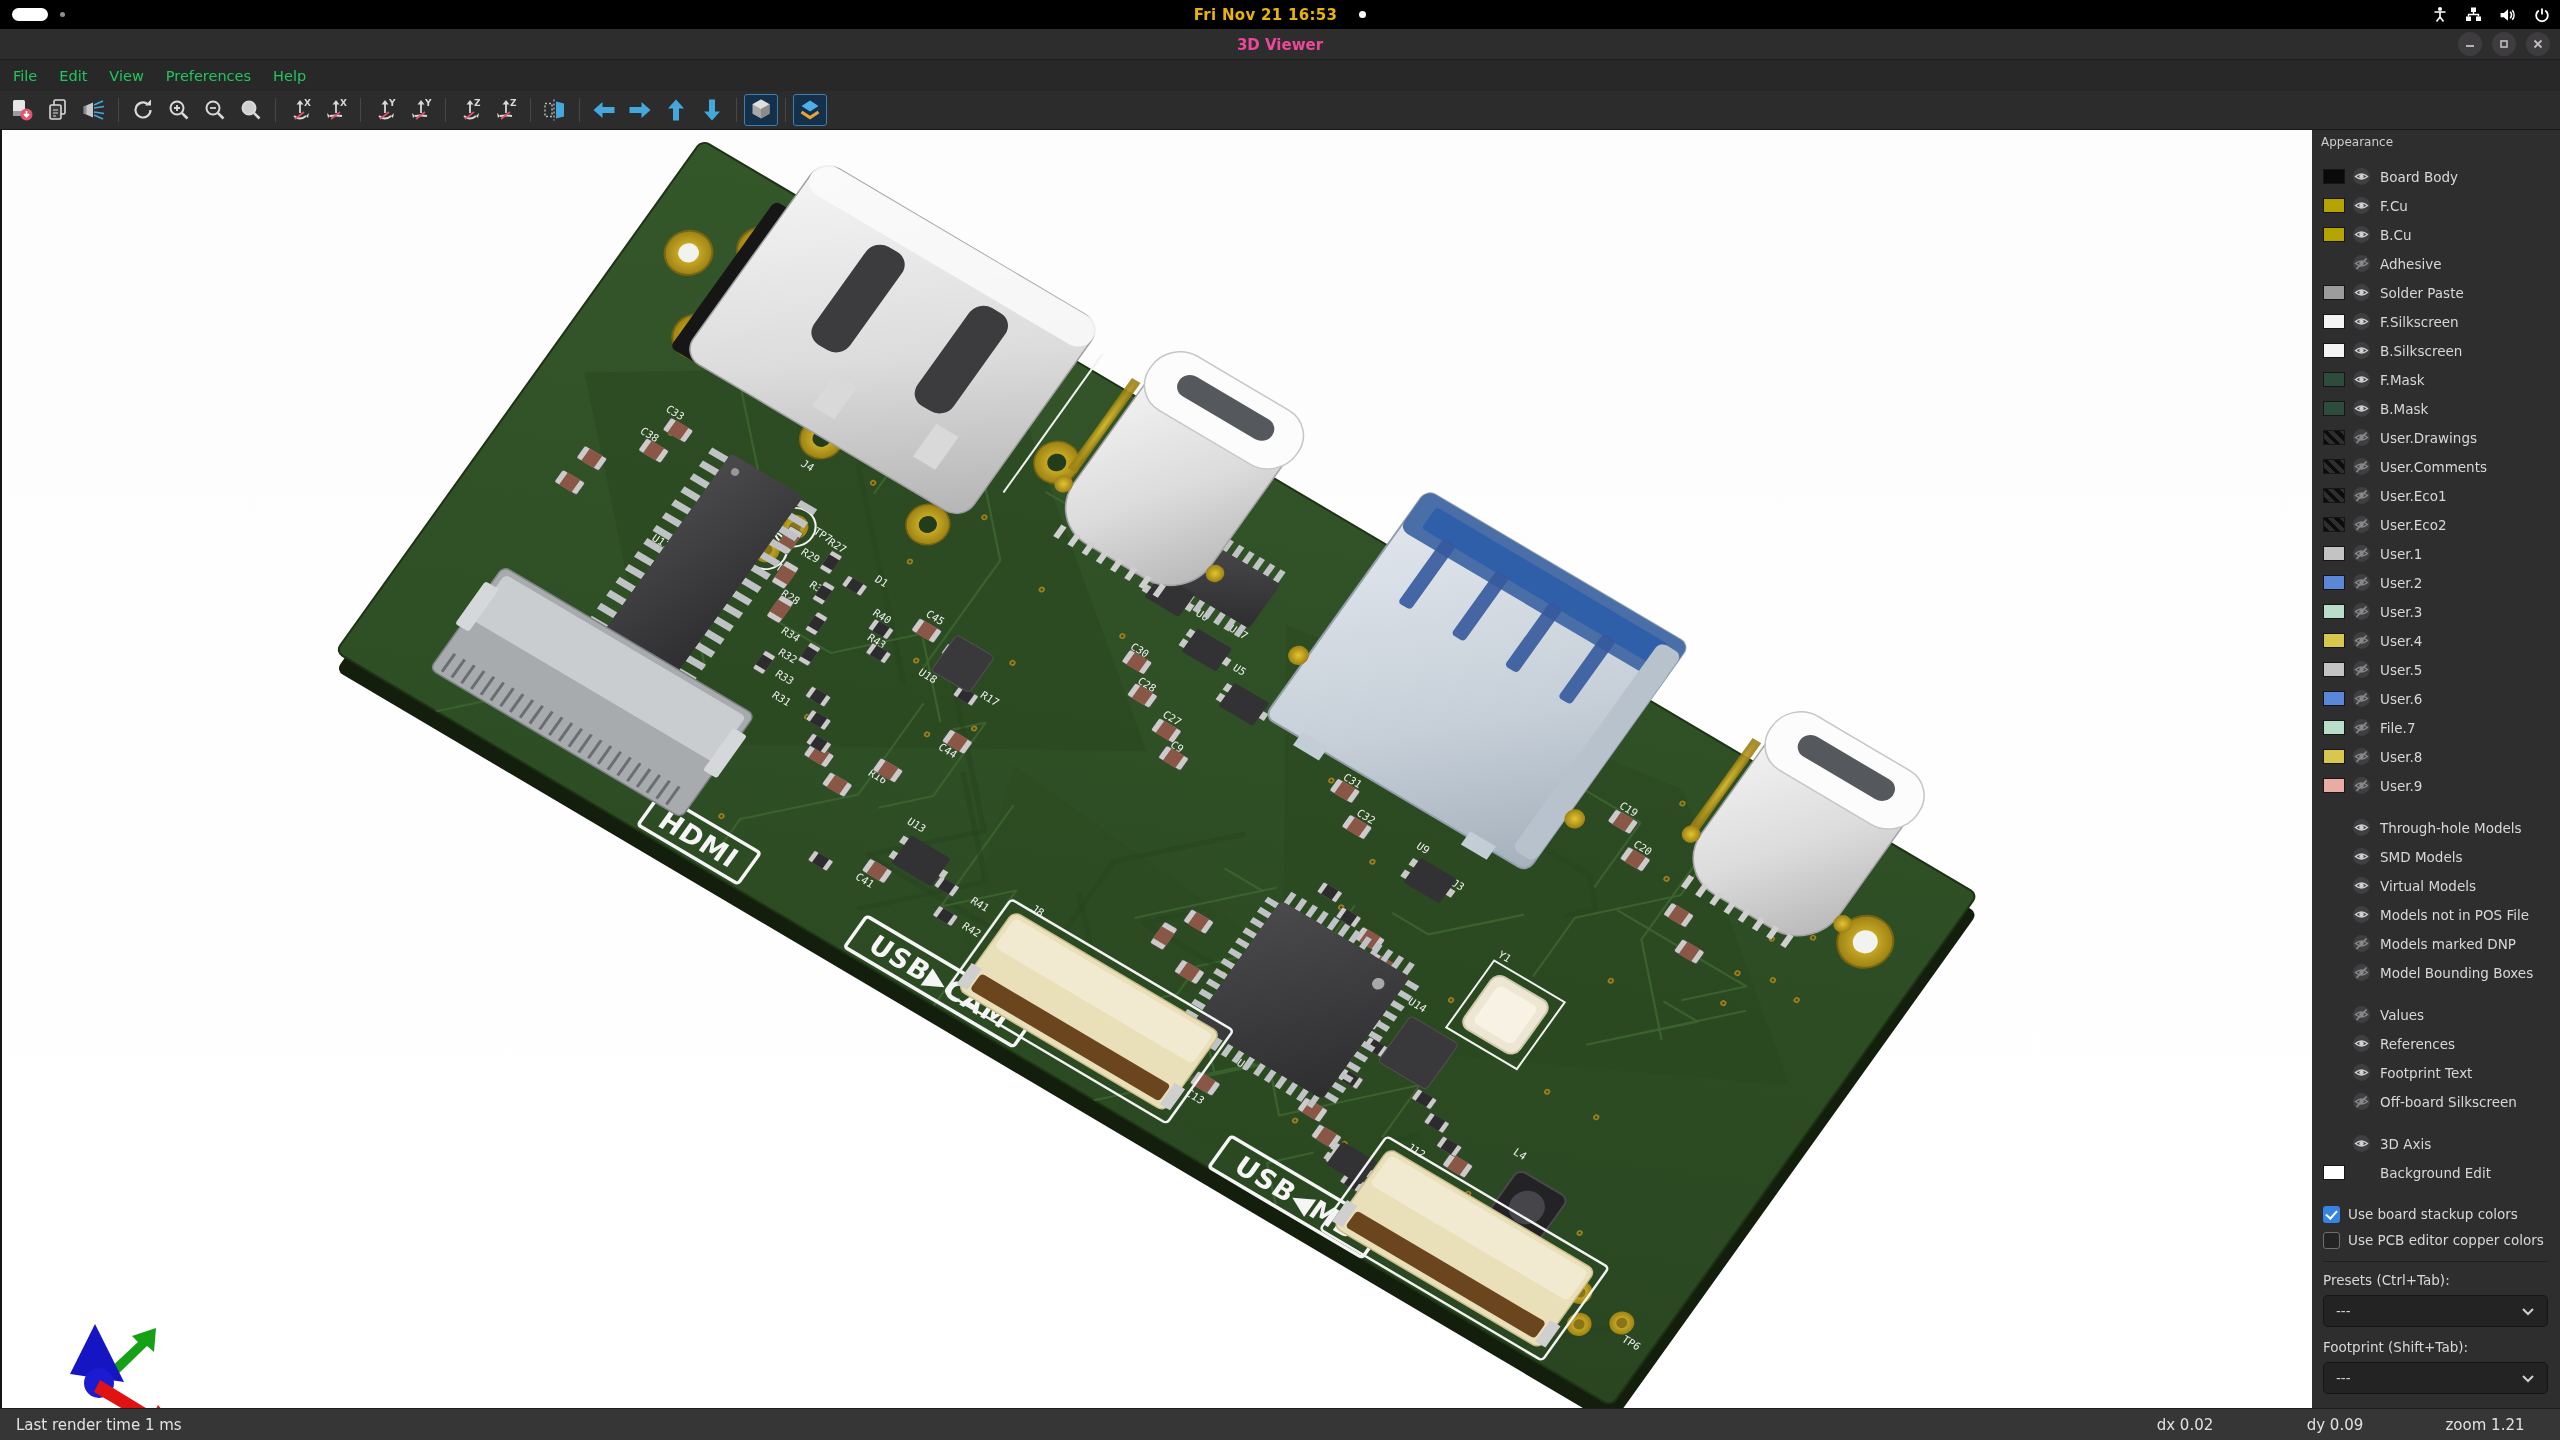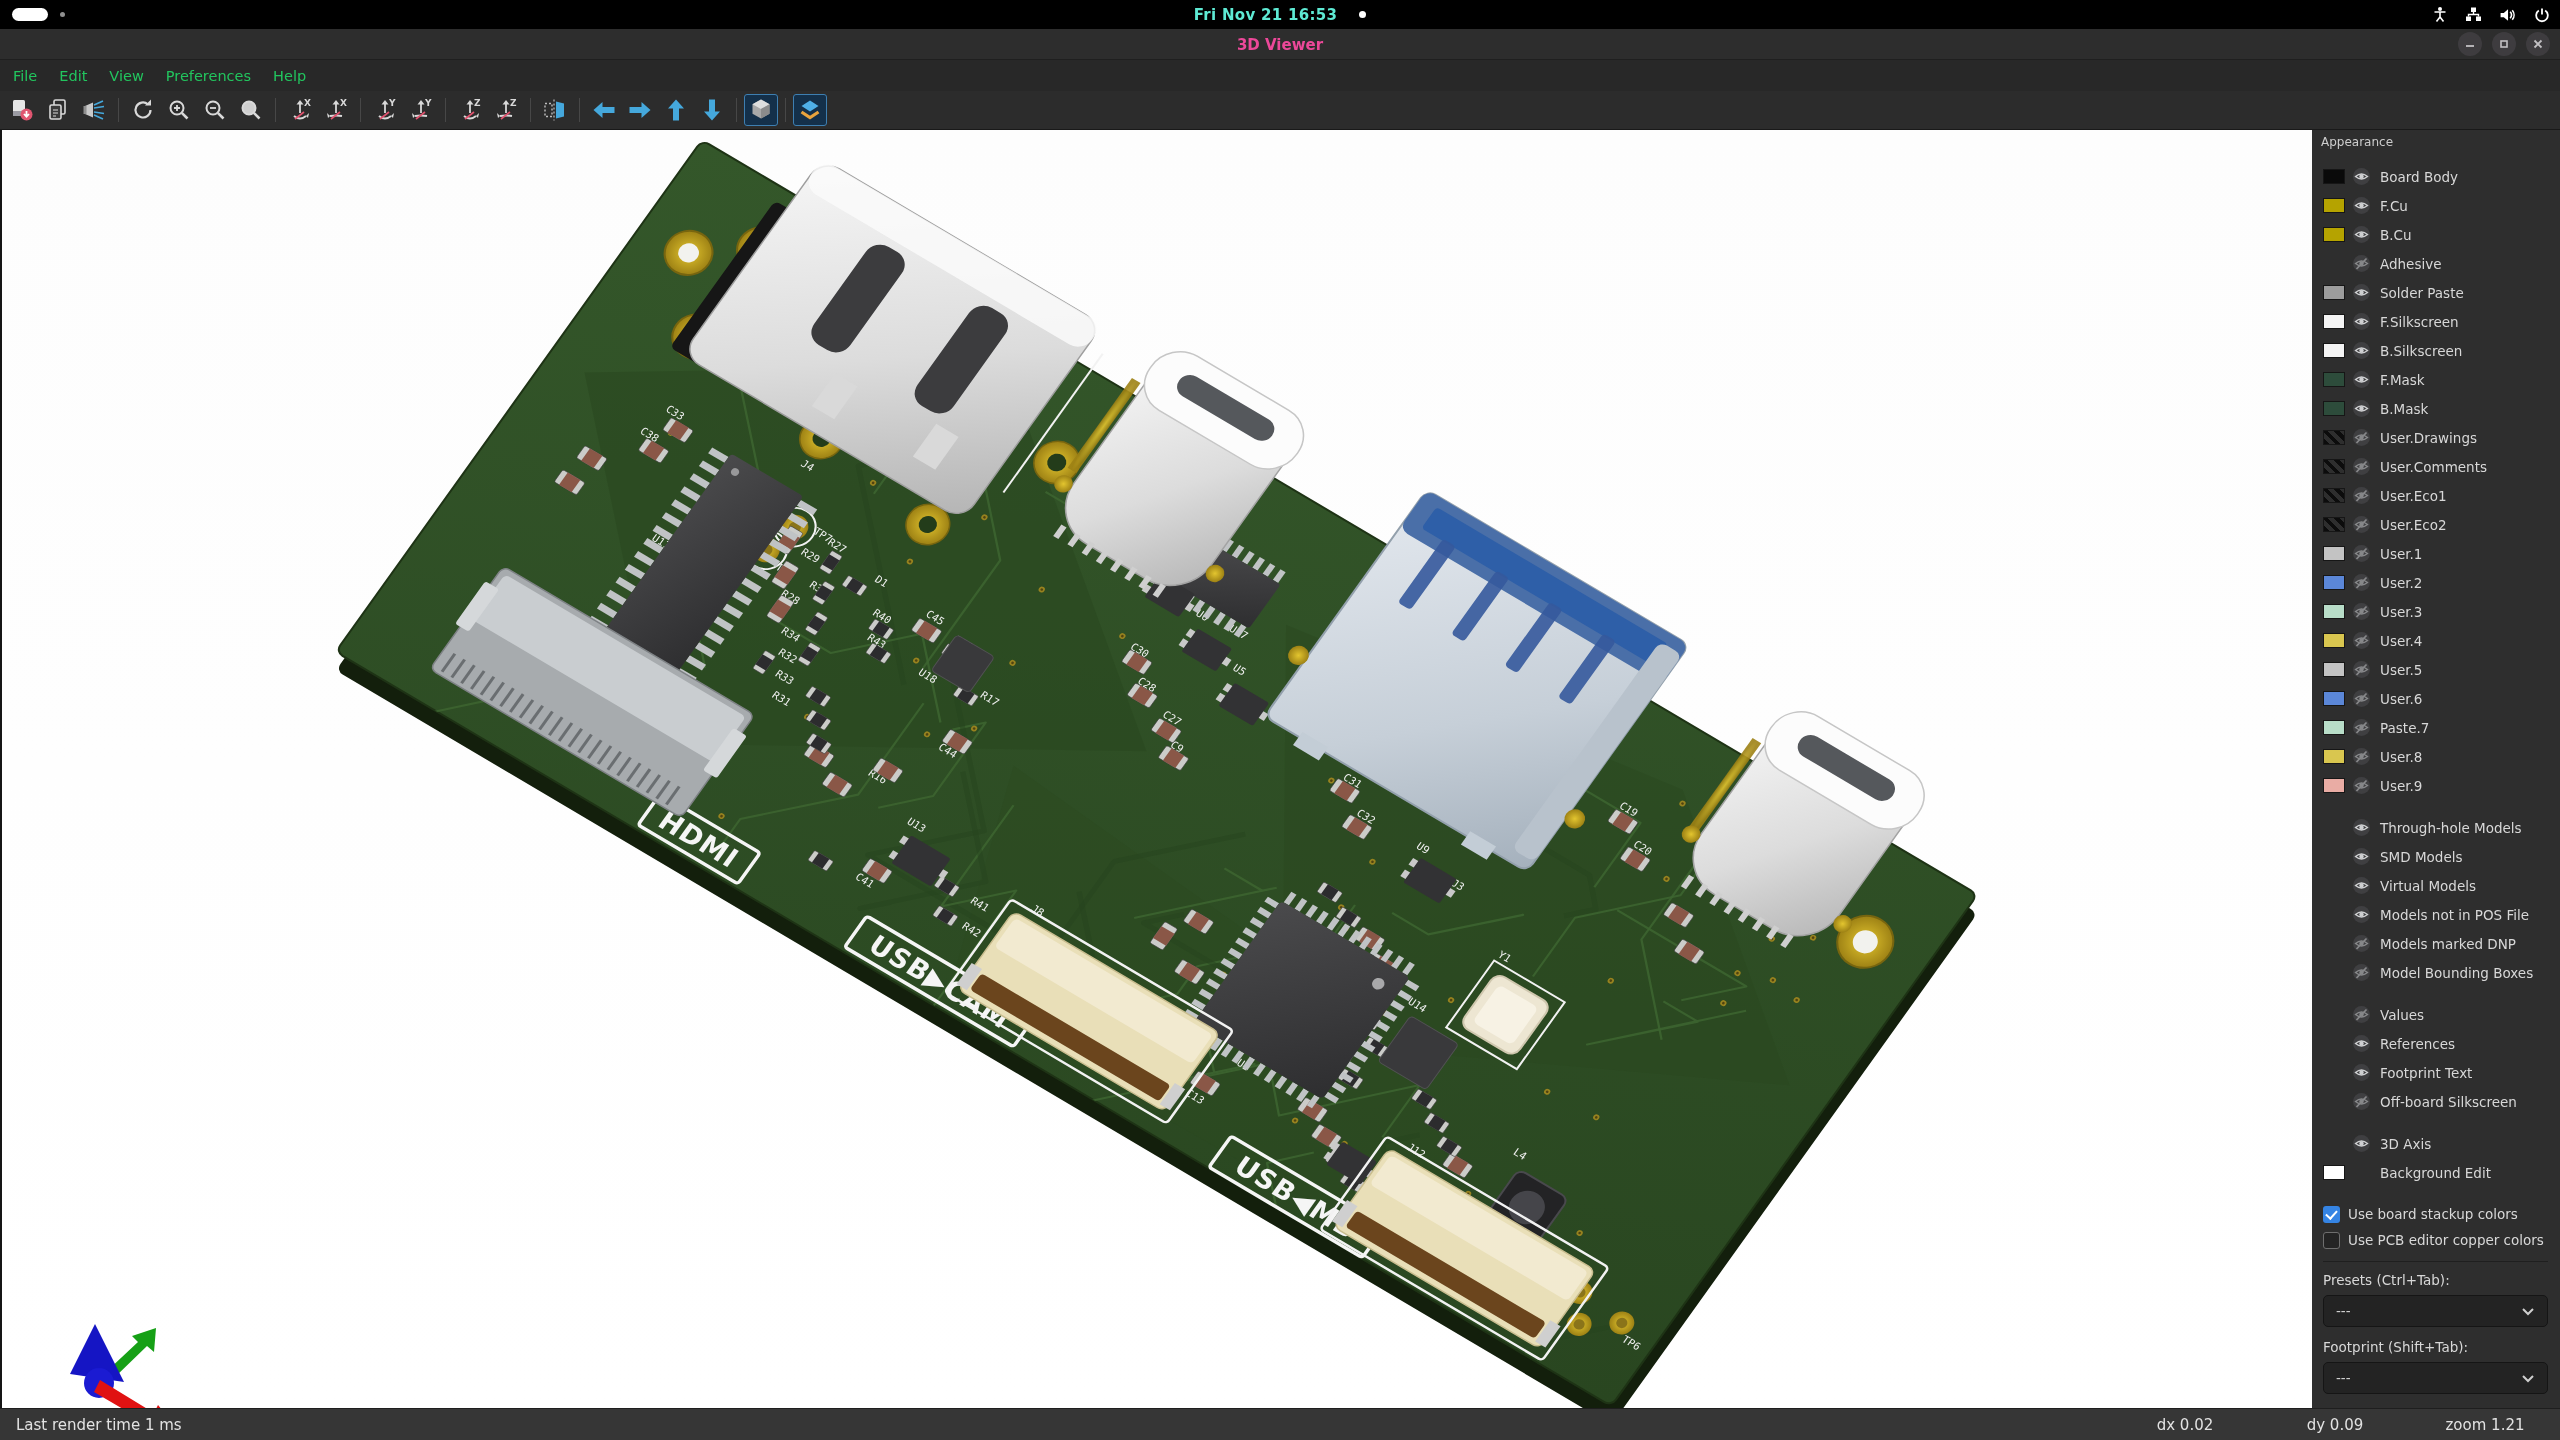--- a/index.html
+++ b/index.html
@@ -1,20 +1,20 @@
 <!DOCTYPE html>
 <html><head>
 <meta charset="utf-8">
 <style>
   * { margin:0; padding:0; box-sizing:border-box; }
   html,body { width:2560px; height:1440px; background:#000; overflow:hidden;
               font-family:"DejaVu Sans", sans-serif; }
   
   #topbar { position:absolute; left:0; top:0; width:2560px; height:29px; background:#000;
-            display:flex; align-items:center; color:#5eead4; }
+            display:flex; align-items:center; color:#eab308; }
   #activities-pill { position:absolute; left:12px; top:8px; width:36px; height:13px;
                      background:#fff; border-radius:7px; }
   #workspace-dot { position:absolute; left:60px; top:12px; width:5px; height:5px;
                    background:#8f8f8f; border-radius:50%; }
   #clock-wrap { position:absolute; left:0; right:0; top:0; height:29px;
                 display:flex; align-items:center; justify-content:center; gap:22px; }
   #clock { font-size:15px; font-weight:bold; letter-spacing:.3px; }
   #notif-dot { width:7px; height:7px; background:#fff; border-radius:50%; }
   #topbar-right { position:absolute; right:10px; top:0; height:29px; display:flex;
                   align-items:center; gap:17px; }
@@ -1295,21 +1295,21 @@
         <div class="lrow">
           <div class="sw" style="background: rgb(184, 221, 200);"></div>
           <div class="eye">
             <svg width="19" height="19" viewBox="0 0 19 19">
               <circle cx="9.5" cy="9.5" r="8.5" fill="#3f3f41"></circle>
               <path d="M3.5 9.5Q9.5 4.5 15.5 9.5Q9.5 14.5 3.5 9.5Z" fill="none" stroke="#87888a" stroke-width="1.4"></path>
               <circle cx="9.5" cy="9.5" r="2.2" fill="#87888a"></circle>
               <path d="M4.5 15L14.5 4.5" stroke="#87888a" stroke-width="1.8"></path>
             </svg>
           </div>
-          <div class="lbl">Paste.7</div>
+          <div class="lbl">File.7</div>
         </div>
         <div class="lrow">
           <div class="sw" style="background: rgb(217, 198, 79);"></div>
           <div class="eye">
             <svg width="19" height="19" viewBox="0 0 19 19">
               <circle cx="9.5" cy="9.5" r="8.5" fill="#3f3f41"></circle>
               <path d="M3.5 9.5Q9.5 4.5 15.5 9.5Q9.5 14.5 3.5 9.5Z" fill="none" stroke="#87888a" stroke-width="1.4"></path>
               <circle cx="9.5" cy="9.5" r="2.2" fill="#87888a"></circle>
               <path d="M4.5 15L14.5 4.5" stroke="#87888a" stroke-width="1.8"></path>
             </svg>

